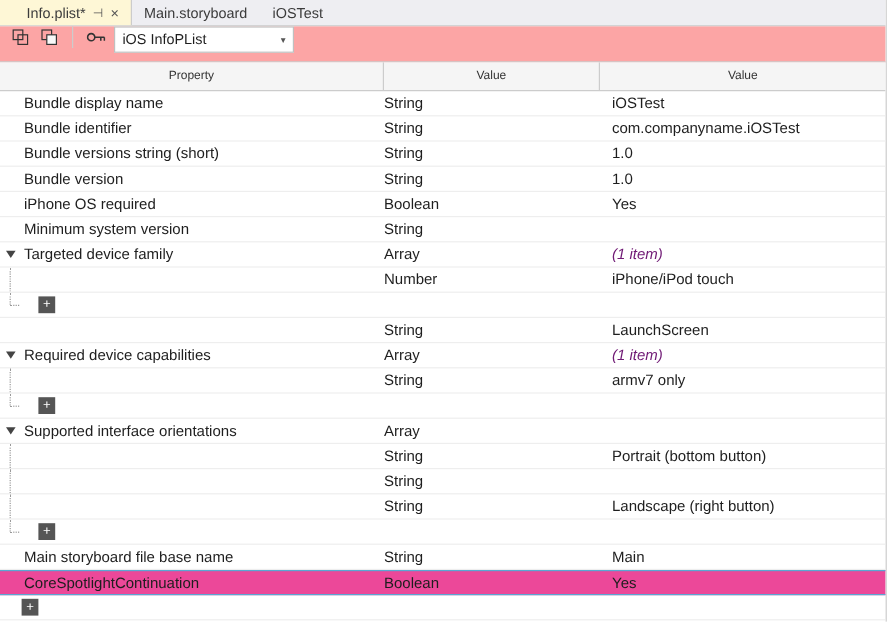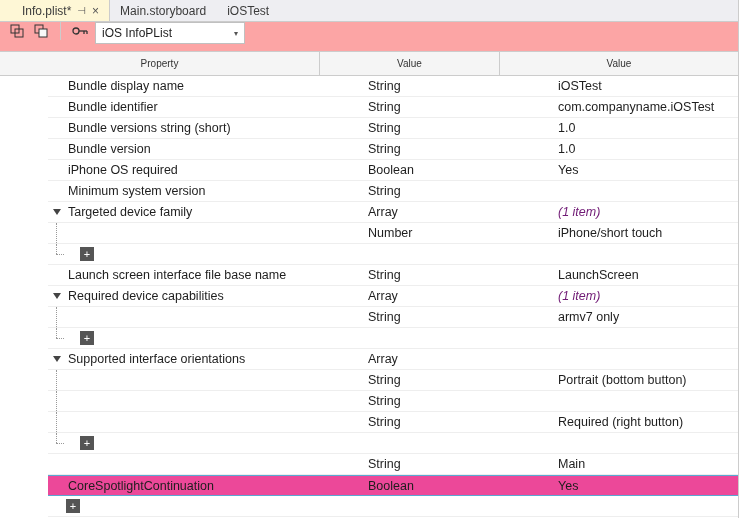--- a/index.html
+++ b/index.html
@@ -103,21 +103,20 @@
   .header-cell:last-child { border-right: none; }
   
   .grid { }
   .row {
     display: grid;
     grid-template-columns: 320px 180px 1fr;
     height: 21px;
     border-bottom: 1px solid #eee;
     align-items: center;
     font-size: 12.5px;
-    margin-left: 48px;
   }
   .row.selected {
     background: #ec4899;
     border: 1px solid #5aa7d2;
     border-left: none;
     border-right: none;
   }
   .cell-prop {
     display: flex;
     align-items: center;
@@ -308,35 +307,34 @@
       </div>
       <div class="cell-type">Array</div>
       <div class="cell-val val-italic">(1 item)</div>
     </div>
     <div class="row">
       <div class="cell-prop">
         <span class="dotted-v"></span>
         <span class="spacer14"></span>
       </div>
       <div class="cell-type">Number</div>
-      <div class="cell-val">iPhone/short touch</div>
+      <div class="cell-val">iPhone/iPod touch</div>
     </div>
     <div class="row">
       <div class="cell-prop">
         <span class="dotted-l"></span>
         <span class="spacer14"></span>
         <span class="add-btn">+</span>
       </div>
       <div class="cell-type"></div>
       <div class="cell-val"></div>
     </div>
     <div class="row">
       <div class="cell-prop">
         <span class="spacer14"></span>
-        <span class="prop-label">Launch screen interface file base name</span>
       </div>
       <div class="cell-type">String</div>
       <div class="cell-val">LaunchScreen</div>
     </div>
     <div class="row">
       <div class="cell-prop">
         <span class="toggle">
           <svg width="10" height="10" viewBox="0 0 10 10">
             <path d="M1 2 L9 2 L5 8 Z" fill="#444"></path>
           </svg>
@@ -388,34 +386,35 @@
         <span class="spacer14"></span>
       </div>
       <div class="cell-type">String</div>
     </div>
     <div class="row">
       <div class="cell-prop">
         <span class="dotted-v"></span>
         <span class="spacer14"></span>
       </div>
       <div class="cell-type">String</div>
-      <div class="cell-val">Required (right button)</div>
+      <div class="cell-val">Landscape (right button)</div>
     </div>
     <div class="row">
       <div class="cell-prop">
         <span class="dotted-l"></span>
         <span class="spacer14"></span>
         <span class="add-btn">+</span>
       </div>
       <div class="cell-type"></div>
       <div class="cell-val"></div>
     </div>
     <div class="row">
       <div class="cell-prop">
         <span class="spacer14"></span>
+        <span class="prop-label">Main storyboard file base name</span>
       </div>
       <div class="cell-type">String</div>
       <div class="cell-val">Main</div>
     </div>
     <div class="row selected">
       <div class="cell-prop">
         <span class="spacer14"></span>
         <span class="prop-label">CoreSpotlightContinuation</span>
       </div>
       <div class="cell-type">Boolean</div>

